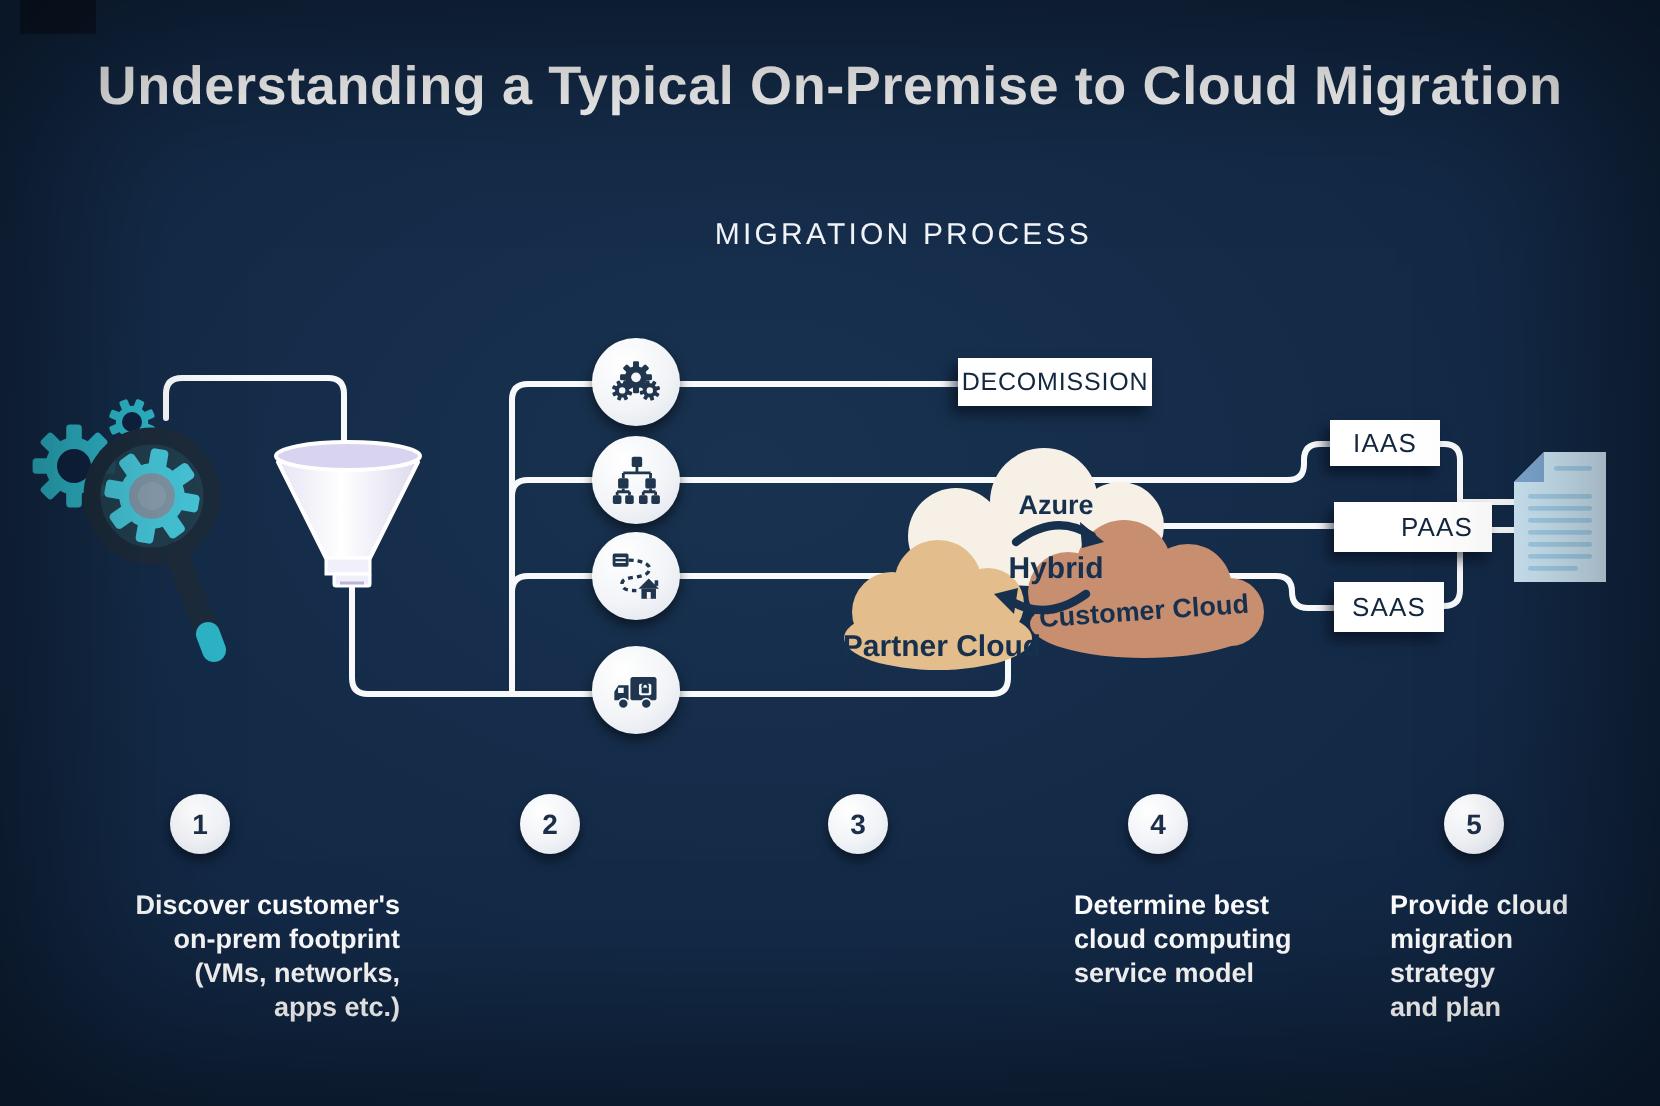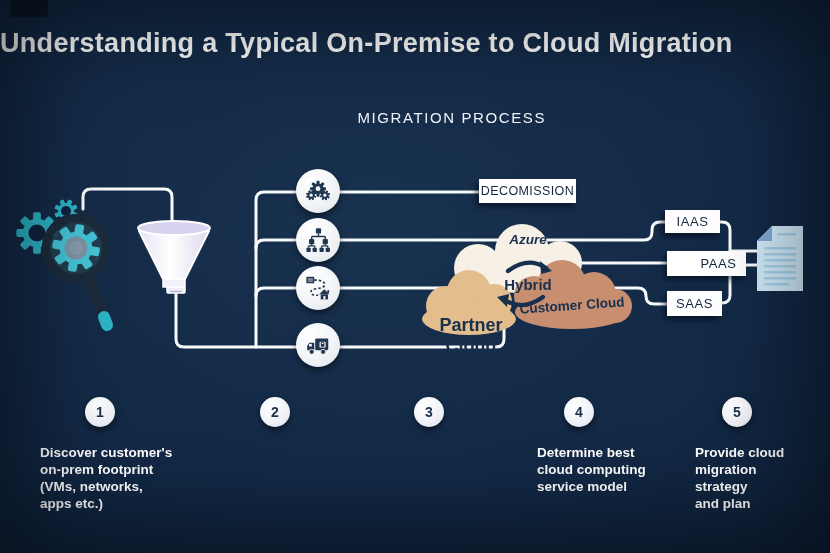--- a/index.html
+++ b/index.html
@@ -7,21 +7,21 @@
     position:relative;width:830px;height:553px;overflow:hidden;
     font-family:"Liberation Sans",sans-serif;
     background:radial-gradient(120% 120% at 45% 42%, #18324f 0%, #132946 40%, #0d1f37 72%, #081527 100%);
   }
   .stage::after{
     content:"";position:absolute;inset:0;pointer-events:none;
     box-shadow:inset 0 0 90px 25px rgba(0,0,0,.45);
   }
   .corner-patch{position:absolute;left:10px;top:0;width:38px;height:17px;background:#0a1626;opacity:.85;}
   .title{
-    position:absolute;left:0;top:28px;width:100%;text-align:left;
+    position:absolute;left:0;top:28px;width:100%;text-align:center;
     color:#fdfdfd;font-size:27px;font-weight:bold;letter-spacing:.3px;
   }
   .subtitle{
     position:absolute;left:246px;top:109px;width:300px;text-align:right;
     color:#f2f4f7;font-size:15px;font-weight:normal;letter-spacing:1.6px;
   }
   svg.diagram{position:absolute;left:0;top:0;}
   .wire{stroke:#f8f9fb;stroke-width:3;fill:none;stroke-linecap:round;stroke-linejoin:round;}
   
   .tagbox{
@@ -29,23 +29,23 @@
     display:flex;align-items:center;justify-content:center;
     box-shadow:-3px 4px 6px rgba(2,8,18,.55);
   }
   .decommission{left:479px;top:179px;width:97px;height:24px;font-size:12.5px;letter-spacing:.4px;}
   .svc{width:55px;font-size:13px;letter-spacing:.6px;}
   .svc-iaas{left:665px;top:210px;height:23px;}
   .svc-paas{left:667px;top:251px;height:25px;padding-left:24px;}
   .svc-saas{left:667px;top:291px;height:25px;}
   
   .cloud-lbl{position:absolute;color:#16304e;font-weight:bold;text-align:center;}
-  .lbl-azure{left:496px;top:232px;width:64px;font-size:13.5px;font-style:italic;}
+  .lbl-azure{left:496px;top:245px;width:64px;font-size:13.5px;}
   .lbl-hybrid{left:491px;top:276px;width:74px;font-size:15px;}
-  .lbl-partner{left:420px;top:315px;width:102px;font-size:18px;}
+  .lbl-partner{left:420px;top:315px;width:102px;font-size:15px;}
   .lbl-customer{left:510px;top:298px;width:124px;font-size:13.5px;transform:rotate(-4deg);}
   
   .node{
     position:absolute;width:44px;height:44px;border-radius:50%;
     background:radial-gradient(circle at 35% 28%, #ffffff 0%, #f2f4f7 55%, #dde2ea 100%);
     box-shadow:0 3px 6px rgba(0,0,0,.5);
     display:flex;align-items:center;justify-content:center;
   }
   
   .step-num{
@@ -235,21 +235,21 @@
   <div class="cloud-lbl lbl-hybrid">Hybrid</div>
   <div class="cloud-lbl lbl-partner">Partner Cloud</div>
   <div class="cloud-lbl lbl-customer">Customer Cloud</div>
 
   <div class="step-num" style="left:85px;">1</div>
   <div class="step-num" style="left:260px;">2</div>
   <div class="step-num" style="left:414px;">3</div>
   <div class="step-num" style="left:564px;">4</div>
   <div class="step-num" style="left:722px;">5</div>
 
-  <div class="step-text" style="left:40px;">Discover customer's
+  <div class="step-text" style="left:40px;text-align:right;">Discover customer's
 on-prem footprint
 (VMs, networks,
 apps etc.)</div>
   <div class="step-text" style="left:537px;">Determine best
 cloud computing
 service model</div>
   <div class="step-text" style="left:695px;">Provide cloud
 migration
 strategy
 and plan</div>

